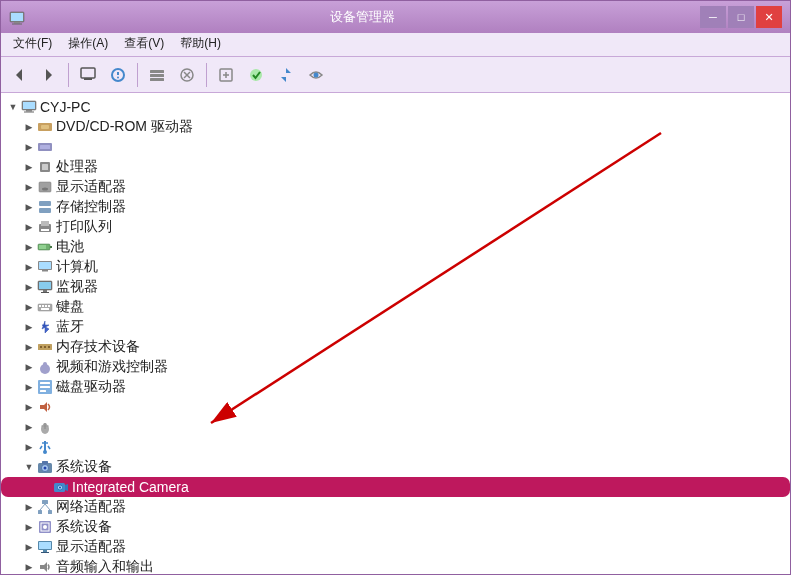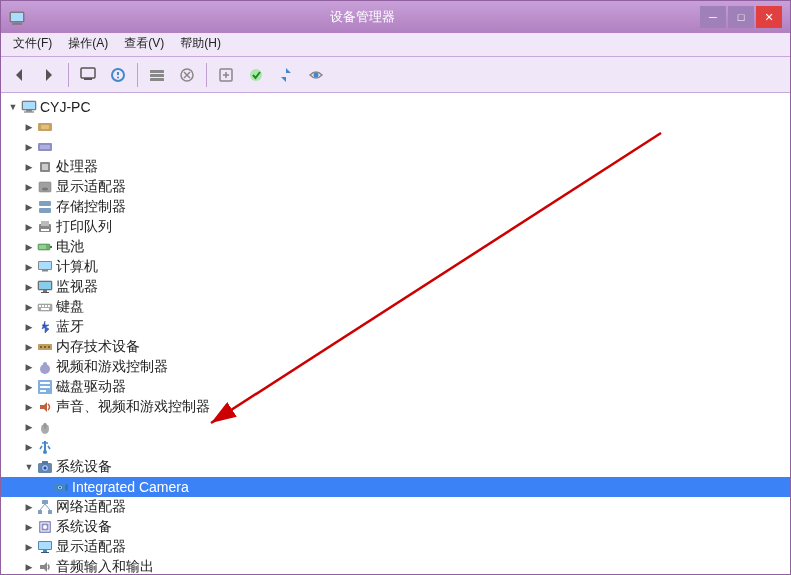--- a/index.html
+++ b/index.html
@@ -272,20 +272,21 @@
       </div>
 
       <div class="tree-item depth-1">
         <div class="tree-expand">▶</div>
         <div class="tree-icon">
           <svg width="16" height="16" viewBox="0 0 16 16">
               <rect x="1" y="4" width="14" height="8" rx="1" fill="#c8a060"></rect>
               <rect x="4" y="6" width="8" height="4" rx="1" fill="#e0c080"></rect>
             </svg>
         </div>
+        <span class="tree-label">DVD/CD-ROM 驱动器</span>
       </div>
 
       <div class="tree-item depth-1">
         <div class="tree-expand">▶</div>
         <div class="tree-icon">
           <svg width="16" height="16" viewBox="0 0 16 16">
               <rect x="1" y="4" width="14" height="8" rx="1" fill="#9090c0"></rect>
               <rect x="3" y="6" width="10" height="4" rx="0.5" fill="#b0b0e0"></rect>
             </svg>
         </div>
@@ -436,21 +437,20 @@
       </div>
 
       <div class="tree-item depth-1">
         <div class="tree-expand">▶</div>
         <div class="tree-icon">
           <svg width="16" height="16" viewBox="0 0 16 16">
               <polygon points="3,6 7,6 10,3 10,13 7,10 3,10" fill="#c06040"></polygon>
               <path d="M11 5 Q14 8 11 11" stroke="#c06040" stroke-width="1.5" fill="none"></path>
             </svg>
         </div>
-        <span class="tree-label">声音、视频和游戏控制器</span>
       </div>
 
       <div class="tree-item depth-1">
         <div class="tree-expand">▶</div>
         <div class="tree-icon">
           <svg width="16" height="16" viewBox="0 0 16 16">
               <ellipse cx="8" cy="10" rx="4" ry="5" fill="#aaa"></ellipse>
               <rect x="6" y="4" width="4" height="6" rx="2" fill="#aaa"></rect>
               <line x1="8" y1="4" x2="8" y2="10" stroke="#888" stroke-width="1"></line>
               <line x1="4" y1="7" x2="12" y2="7" stroke="#888" stroke-width="0.5"></line>
@@ -477,21 +477,21 @@
           <svg width="16" height="16" viewBox="0 0 16 16">
             <rect x="1" y="4" width="14" height="10" rx="1.5" fill="#6688aa"></rect>
             <circle cx="8" cy="9" r="3.5" fill="#aaccee" stroke="#4466aa" stroke-width="0.8"></circle>
             <circle cx="8" cy="9" r="1.5" fill="#2244aa"></circle>
             <rect x="5" y="2" width="6" height="3" rx="0.5" fill="#5577aa"></rect>
           </svg>
         </div>
         <span class="tree-label">系统设备</span>
       </div>
 
-      <div class="tree-item depth-2 selected" style="background:#3b82f6;">
+      <div class="tree-item depth-2 selected" style="background:#be185d;border-radius:7px;">
         <div class="tree-expand" style="width:16px;"></div>
         <div class="tree-icon">
           <svg width="16" height="16" viewBox="0 0 16 16">
             <rect x="1" y="4" width="11" height="9" rx="1.5" fill="#4488cc"></rect>
             <circle cx="7" cy="8.5" r="2.5" fill="#aaddff" stroke="#2266aa" stroke-width="0.8"></circle>
             <circle cx="7" cy="8.5" r="1" fill="#1144aa"></circle>
             <polygon points="12,6 15,5 15,12 12,11" fill="#3377bb"></polygon>
           </svg>
         </div>
         <span class="tree-label" style="color:#fff;">Integrated Camera</span>

